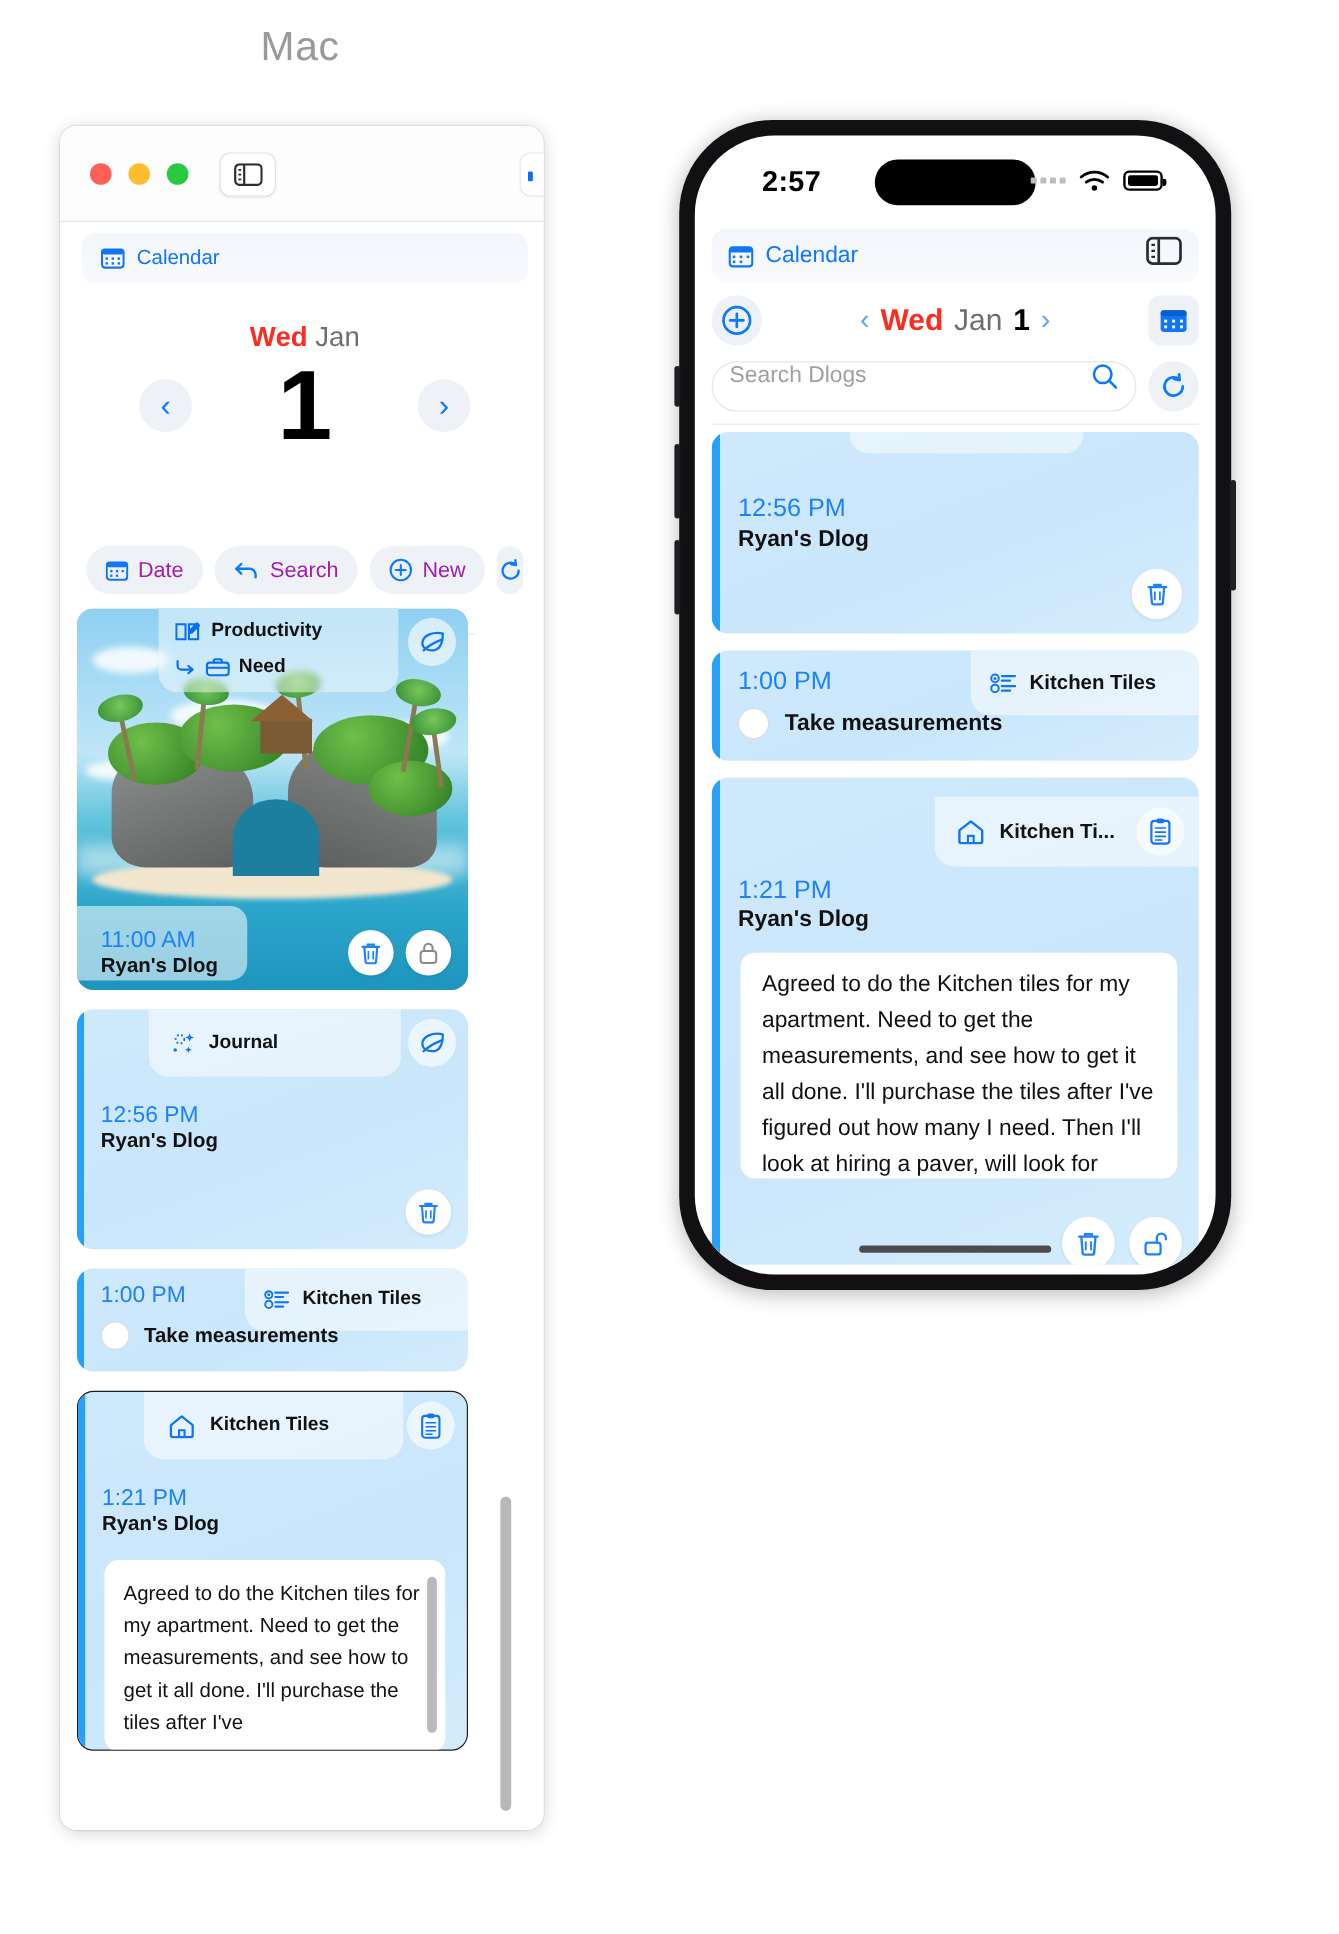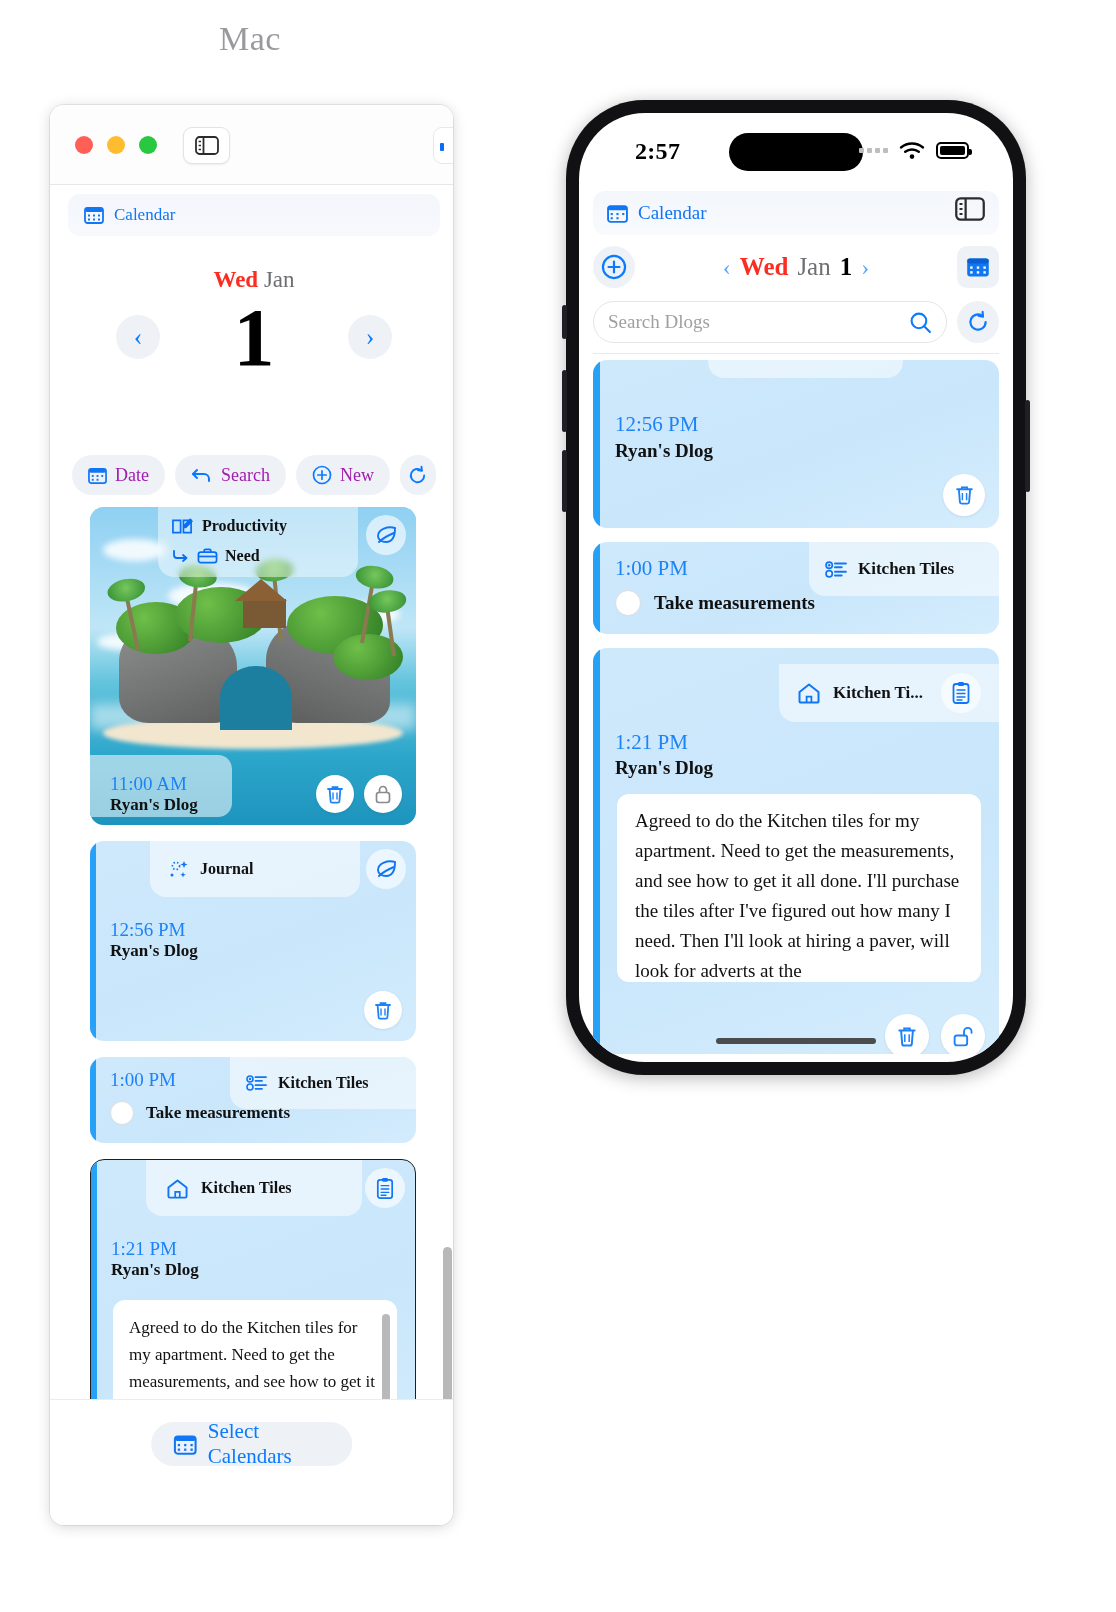--- a/index.html
+++ b/index.html
@@ -2,21 +2,21 @@
 <html><head>
 <meta charset="utf-8">
 <style>
   * { box-sizing: border-box; margin: 0; padding: 0; }
   html, body {
     width: 1116px; height: 1612px;
     background: #ffffff;
     font-family: "Liberation Sans", sans-serif;
     overflow: hidden;
   }
-  .stage { position: relative; width: 1116px; height: 1612px; font-family: Liberation Serif, serif; }
+  .stage { position: relative; width: 1116px; height: 1612px; }
 
   
   .caption {
     position: absolute; text-align: center;
     font-size: 34px; color: #9a9a9e; font-weight: 400;
     letter-spacing: .5px;
   }
   #cap-mac    { left: 120px; top: 20px; width: 260px; }
   #cap-iphone { left: 660px; top: 20px; width: 270px; }
 
@@ -95,21 +95,21 @@
   .pill {
     height: 40px; border-radius: 20px; background: #eef1f6;
     display: flex; align-items: center; gap: 8px;
     padding: 0 16px; color: #a21caf; font-size: 18px; font-weight: 500; text-align: center;
   }
   .pill.round { width: 40px; padding: 0; justify-content: center; }
   .sep { position: absolute; left: 40px; right: 40px; top: 283px; height: 1px; background: #e9e9eb; }
 
   
   .mac-list {
-    position: absolute; left: 40px; top: 322px;
+    position: absolute; left: 14px; top: 322px;
     width: 368px; height: 1010px; overflow: hidden;
   }
   .mac-scrollbar {
     position: absolute; right: 6px; top: 740px;
     width: 9px; height: 262px; border-radius: 5px; background: #b8b8ba;
   }
 
   
   .ecard {
     position: relative; width: 326px; border-radius: 14px;
@@ -256,21 +256,21 @@
   .ip-date { position: absolute; left: 0; right: 0; text-align: center; display: flex; align-items: center; justify-content: center; gap: 9px; }
   .ip-date .arr { color: #5aa9f8; font-size: 24px; font-weight: 500; }
   .ip-date .dw { color: #fb2d21; font-size: 25px; font-weight: 700; }
   .ip-date .mo { color: #6f6f73; font-size: 25px; }
   .ip-date .dn { color: #000; font-size: 25px; font-weight: 700; }
   .ip-cal-btn { position: absolute; right: 0; width: 42px; height: 42px; border-radius: 10px; background: #eef2f7; display:flex; align-items:center; justify-content:center; }
 
   .ip-searchrow { position: relative; margin: 6px 14px 0; height: 46px; display: flex; align-items: center; gap: 10px; }
   .ip-search {
     flex: 1; height: 42px; border-radius: 21px; border: 1px solid #e6e6e8;
-    background: #fff; display: flex; align-items: center; padding: 0 14px;
+    background: #fff; display: flex; align-items: flex-start; padding: 0 14px;
   }
   .ip-search .ph { flex: 1; color: #a0a0a4; font-size: 19px; }
   .ip-divider { margin: 8px 14px 0; height: 1px; background: #e9e9eb; }
 
   .ip-list { position: relative; margin: 0 14px; height: 700px; overflow: hidden; }
   .ip-card {
     position: relative; width: 100%; border-radius: 14px;
     background: linear-gradient(160deg,#cfe9fc 0%, #c9e6fb 55%, #d5edfd 100%);
     overflow: hidden; margin-bottom: 14px;
   }
@@ -579,39 +579,20 @@
           </div>
           <div class="notebox" style="position:absolute;left:22px;right:18px;top:140px;height:160px;">
             <p>Agreed to do the Kitchen tiles for my apartment. Need to get the measurements, and see how to get it all done. I'll purchase the tiles after I've</p>
             <div class="note-sb" style="height:130px;"></div>
           </div>
         </div>
 
         <div class="mac-scrollbar"></div>
       </div>
 
-      <div class="mac-footer">
-        <div class="selcal">
-          <span class="icon">
-            <svg width="24" height="23" viewBox="0 0 20 20">
-              <rect x="1" y="3" width="18" height="15" rx="2.5" fill="none" stroke="#1176f4" stroke-width="1.8"></rect>
-              <rect x="1" y="3" width="18" height="4" rx="2" fill="#1176f4"></rect>
-              <g fill="#1176f4">
-                  <rect x="3.5" y="9.5" width="2" height="2"></rect>
-                  <rect x="9" y="9.5" width="2" height="2"></rect>
-                  <rect x="14.5" y="9.5" width="2" height="2"></rect>
-                  <rect x="3.5" y="13.5" width="2" height="2"></rect>
-                  <rect x="9" y="13.5" width="2" height="2"></rect>
-                  <rect x="14.5" y="13.5" width="2" height="2"></rect>
-                </g>
-            </svg>
-          </span>
-          <span>Select Calendars</span>
-        </div>
-      </div>
 
     </div>
   </div>
 
   <div class="iphone">
     <div class="sidebtn2"></div>
     <div class="sidebtn3"></div>
     <div class="screen">
 
       <div class="statusbar">

